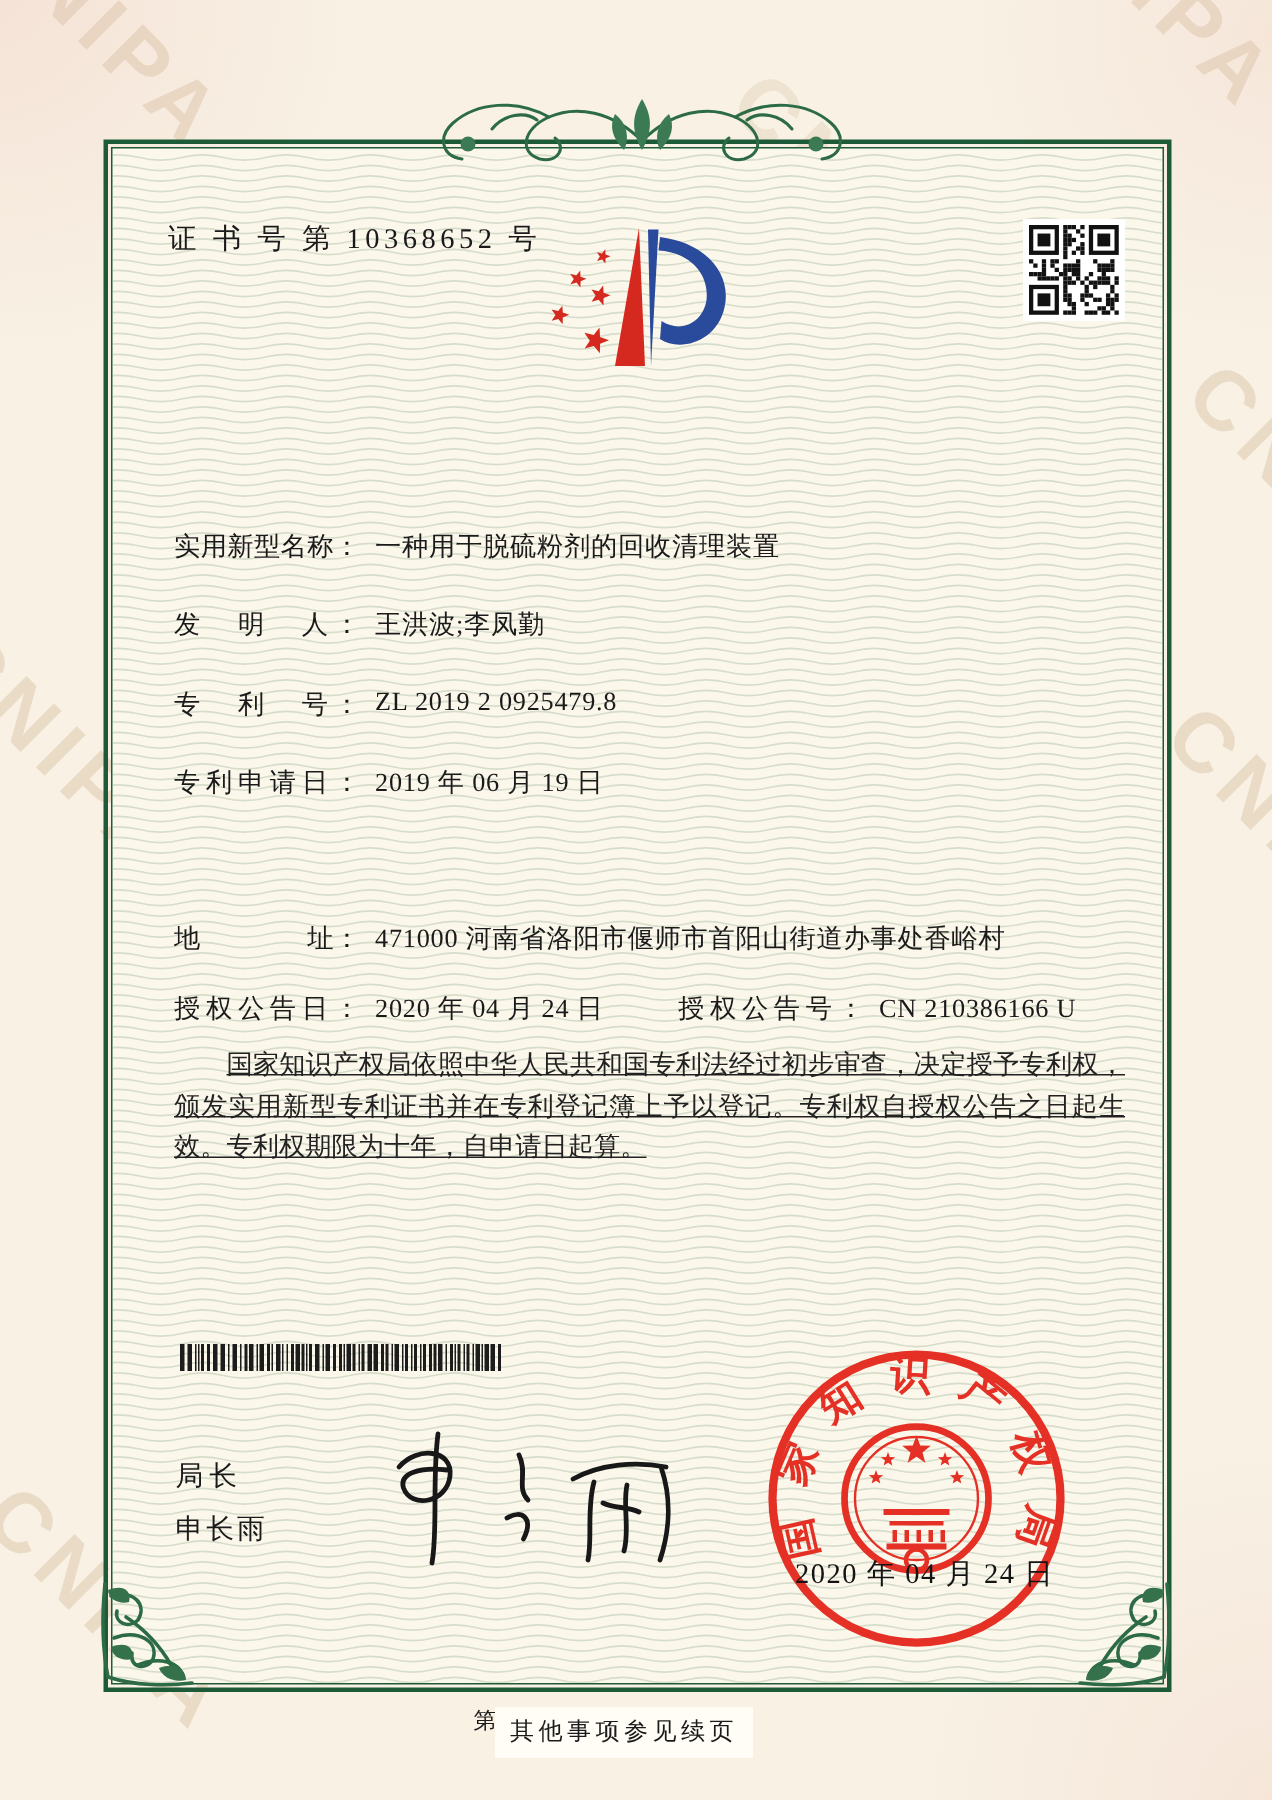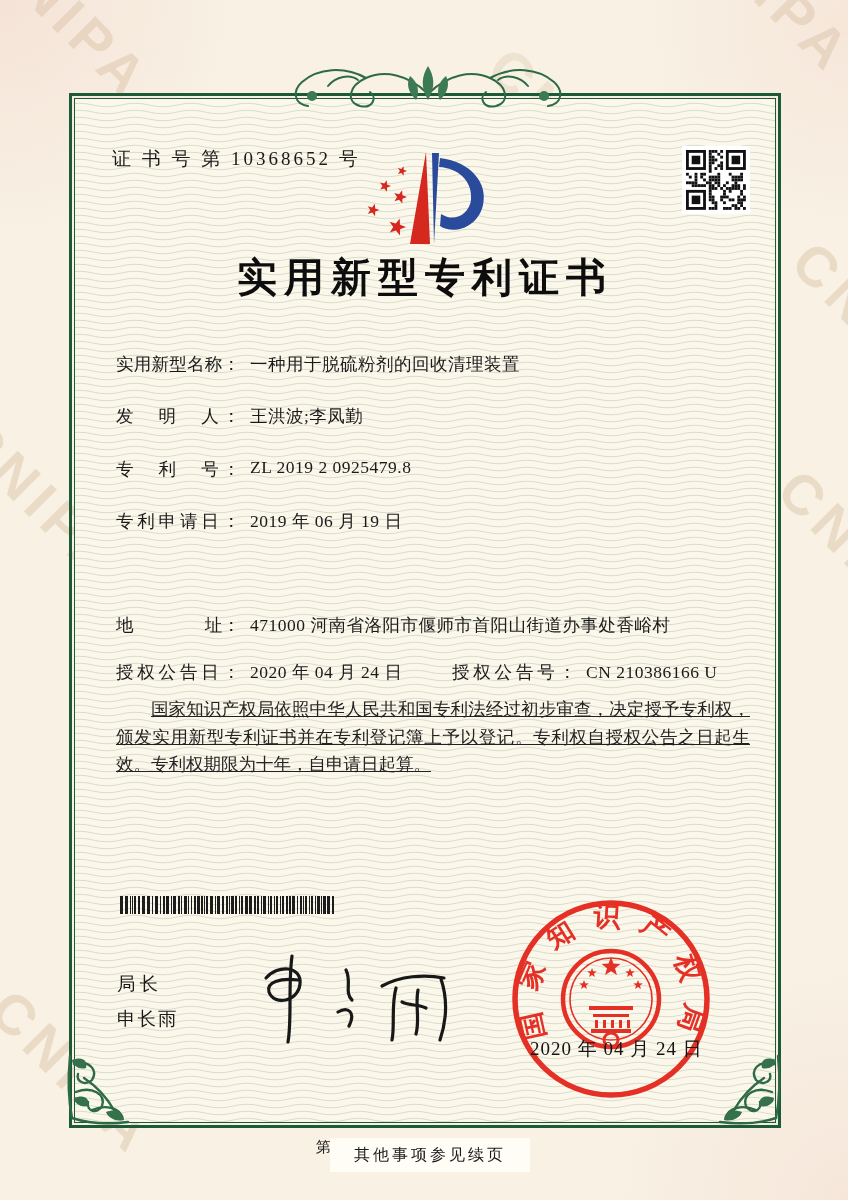--- a/index.html
+++ b/index.html
@@ -48,21 +48,21 @@
   .barcode{ position:absolute; left:120px; top:896px; }
   .sig-role{ position:absolute; left:117px; top:971px; font-size:18.5px; letter-spacing:4px; }
   .sig-name{ position:absolute; left:117px; top:1006px; font-size:18.5px; letter-spacing:2px; }
   .sig-script{ position:absolute; left:248px; top:942px; }
   .seal{ position:absolute; left:505px; top:893px; opacity:.95; }
   .seal-date{ position:absolute; left:530px; top:1036px; font-size:19px; color:#141414;
     letter-spacing:1px; white-space:nowrap; }
   .page-no{ position:absolute; left:69px; width:623px; top:1138px; text-align:center;
     font-size:15px; letter-spacing:2px; }
   .foot-note{
-    position:absolute; left:330px; top:1138px; width:200px; height:34px;
+    position:absolute; left:330px; top:1138px; width:172px; height:34px;
     background:#fffdf6; text-align:center; line-height:34px; font-size:16px;
     letter-spacing:3px; z-index:3;
   }
   .ornament{ position:absolute; z-index:4; }
 </style>
 </head>
 <body>
 
 <div class="page">
 
@@ -423,21 +423,20 @@
         <rect x="6.85" y="6.85" width="14.25" height="14.25" fill="#fff"></rect>
         <rect x="9.7" y="9.7" width="8.55" height="8.55" fill="#111"></rect>
         <rect x="43.9" y="4" width="19.95" height="19.95" fill="#111"></rect>
         <rect x="46.75" y="6.85" width="14.25" height="14.25" fill="#fff"></rect>
         <rect x="49.6" y="9.7" width="8.55" height="8.55" fill="#111"></rect>
         <rect x="4" y="43.9" width="19.95" height="19.95" fill="#111"></rect>
         <rect x="6.85" y="46.75" width="14.25" height="14.25" fill="#fff"></rect>
         <rect x="9.7" y="49.6" width="8.55" height="8.55" fill="#111"></rect>
       </svg>
 
-    <div class="title">实用新型专利证书</div>
 
     <div class="row" style="top:404px;">
       <span class="lbl">发　明　人：</span><span class="val">王洪波;李凤勤</span>
     </div>
     <div class="row" style="top:352px;">
       <span class="lbl">实用新型名称：</span><span class="val">一种用于脱硫粉剂的回收清理装置</span>
     </div>
     <div class="row" style="top:457px;">
       <span class="lbl">专　利　号：</span><span class="val">ZL 2019 2 0925479.8</span>
     </div>

